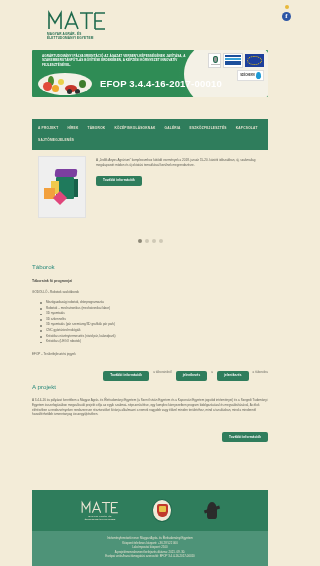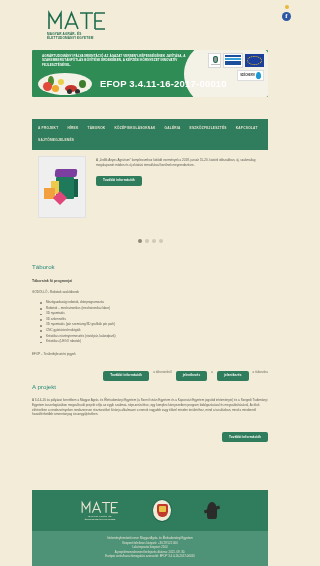--- a/index.html
+++ b/index.html
@@ -261,21 +261,21 @@
     <div class="banner-food">
       <span class="veg v3"></span>
         <span class="veg v8"></span>
         <span class="veg v1"></span>
       <span class="veg v2"></span>
         <span class="veg v4"></span>
         <span class="veg v5"></span>
       <span class="veg v6"></span>
         <span class="veg v7"></span>
     </div>
-    <div class="banner-code">EFOP 3.4.11-16-2017-00010</div>
+    <div class="banner-code">EFOP 3.4.4-16-2017-00010</div>
     <div class="banner-logos">
       <div class="logos-row">
         <div class="lg-box lg-hun">
           <span class="crest"></span>
             <span class="cap"></span>
         </div>
         <div class="lg-box lg-szech">
           <div class="l1"></div>
             <div class="l2"></div>
             <div class="l3"></div>

